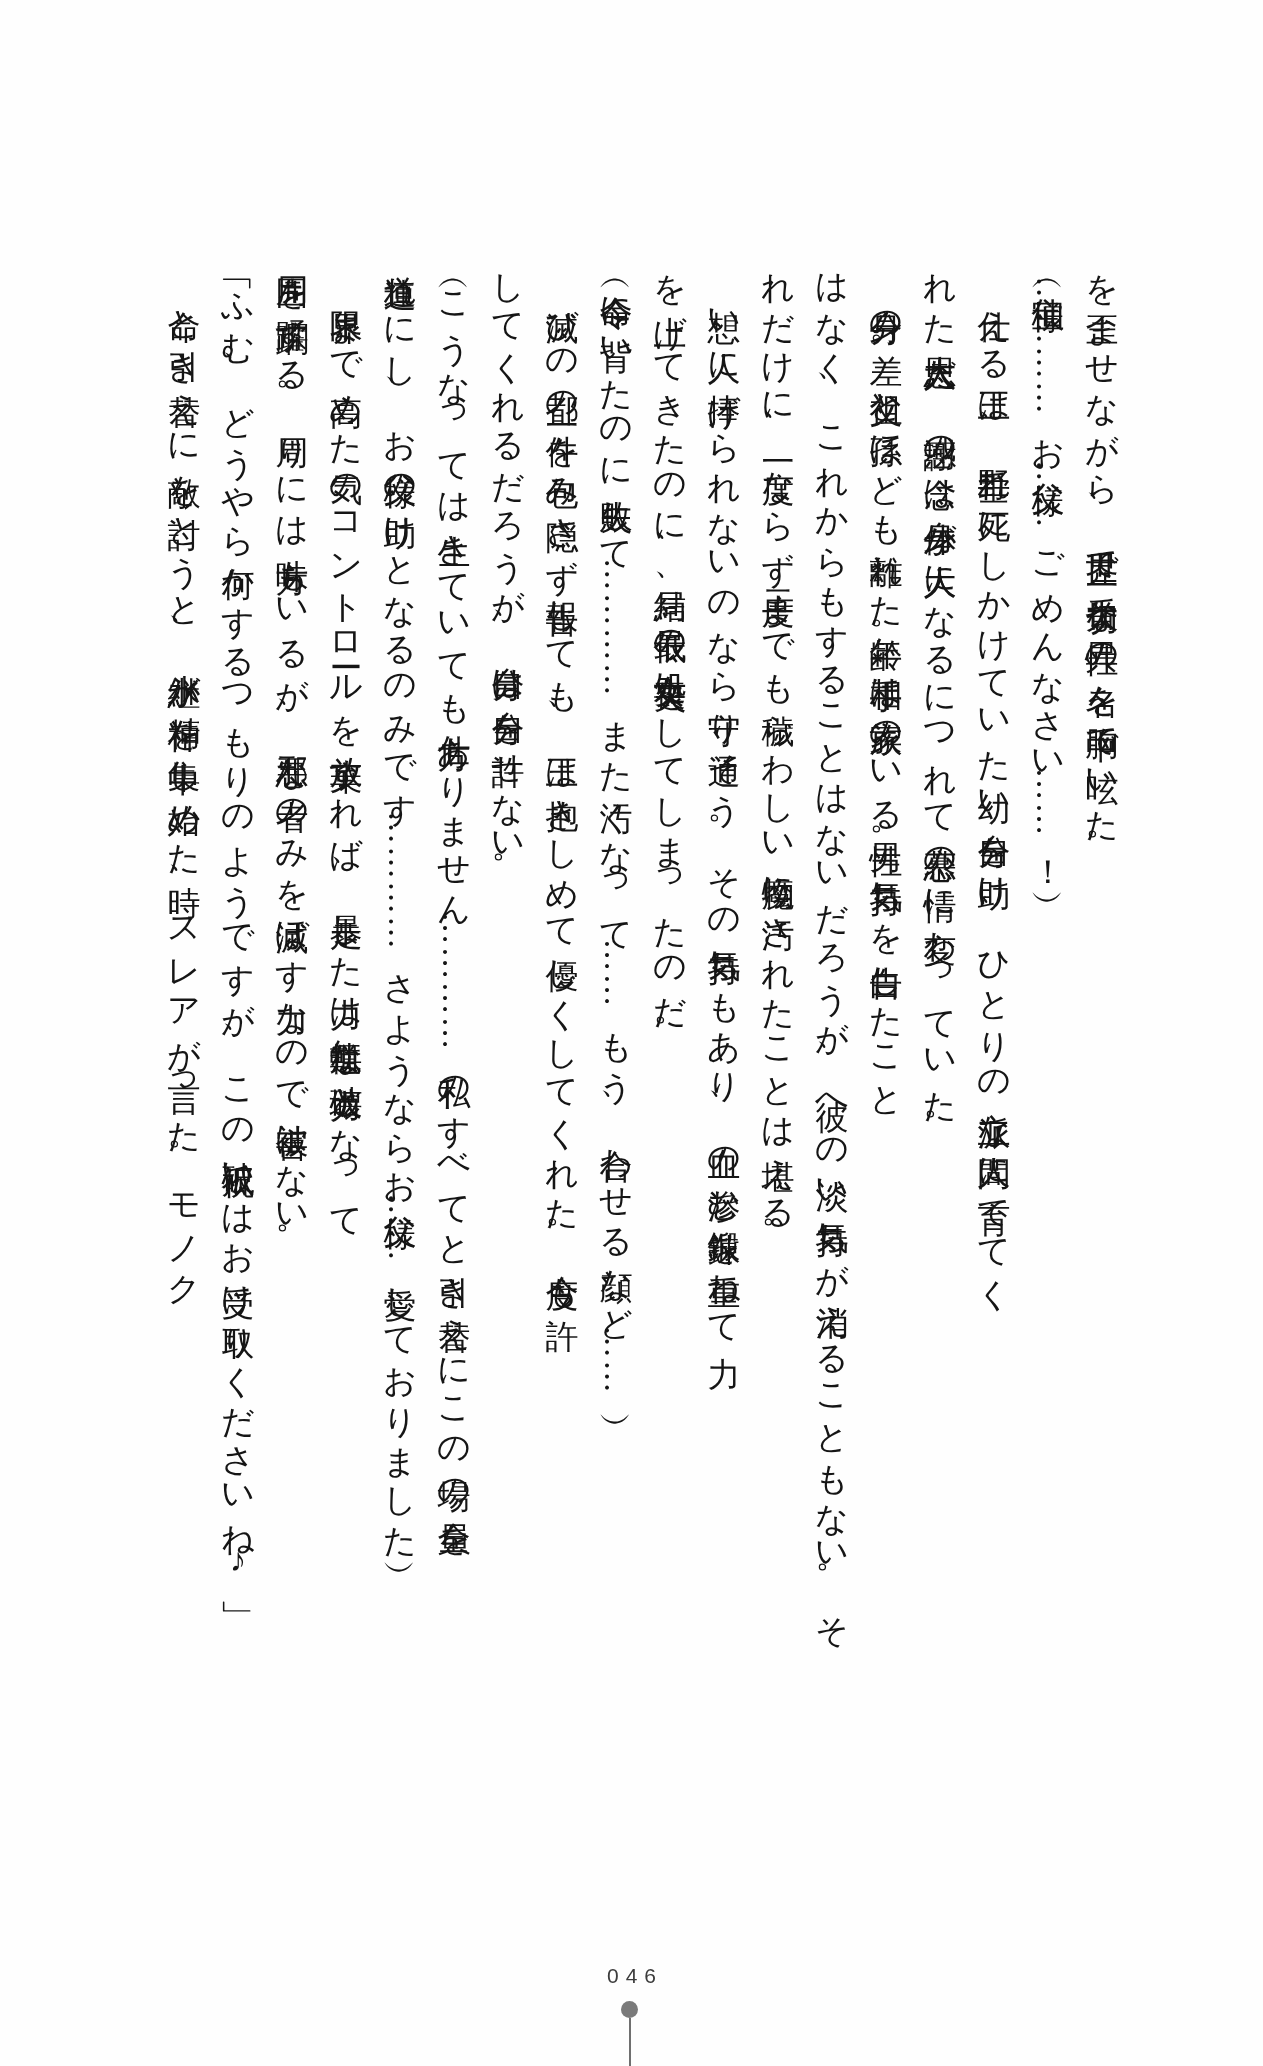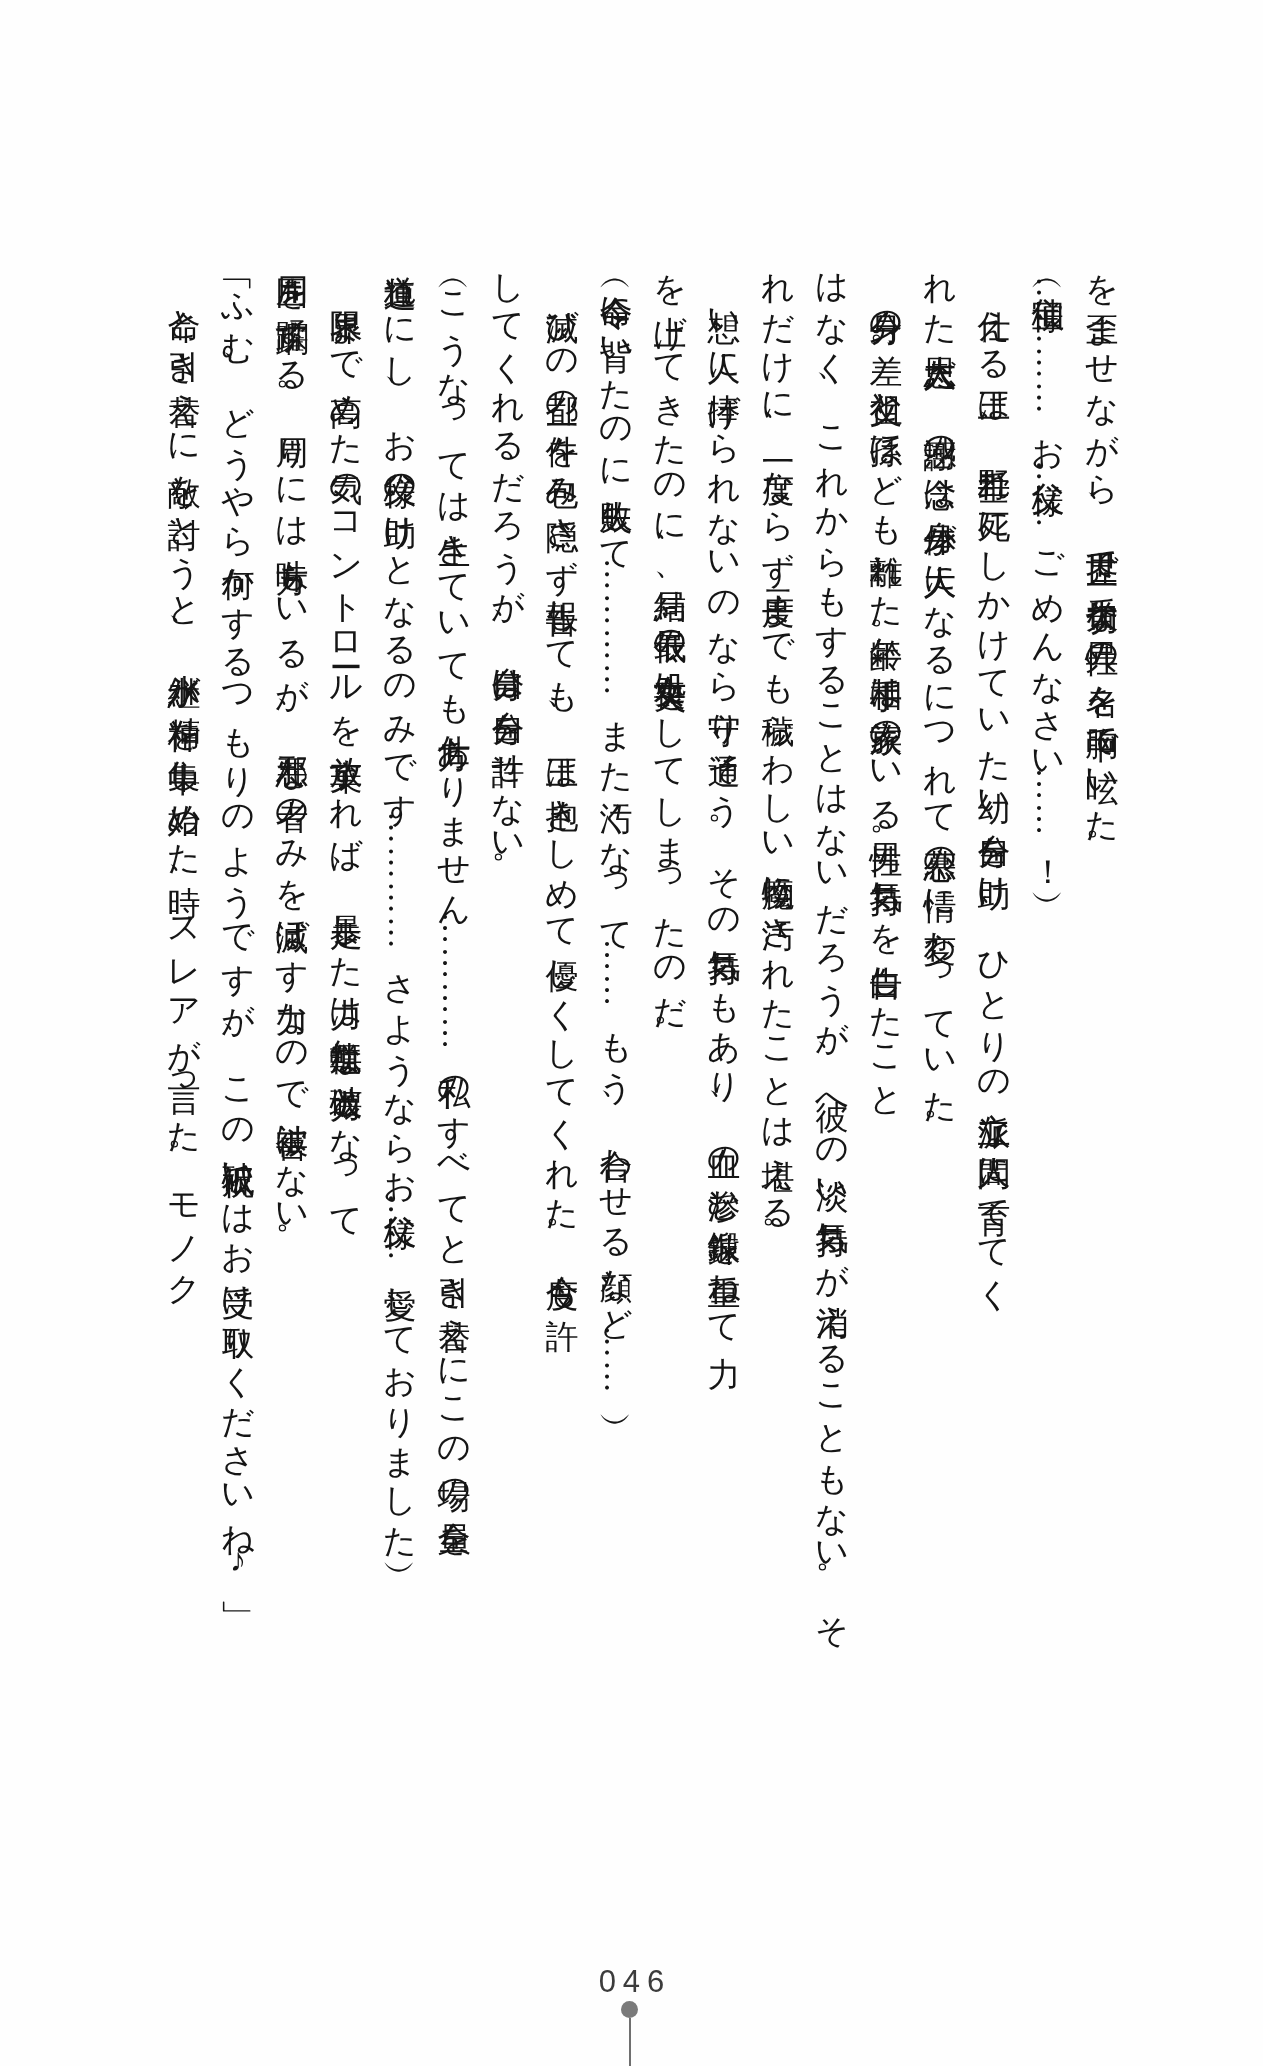--- a/index.html
+++ b/index.html
@@ -43,21 +43,21 @@
     bottom: 0;
     height: 120px;
     text-align: center;
   }
   .page-number {
     position: absolute;
     left: 0;
     right: 0;
     top: 18px;
     font-family: "Liberation Sans", "DejaVu Sans", sans-serif;
-    font-size: 31px;
+    font-size: 21px;
     font-weight: 400;
     color: #3c3c3c;
     letter-spacing: 7px;
     text-indent: 7px; 
   }
   .ornament-dot {
     position: absolute;
     left: 50%;
     top: 55px;
     width: 17px;

